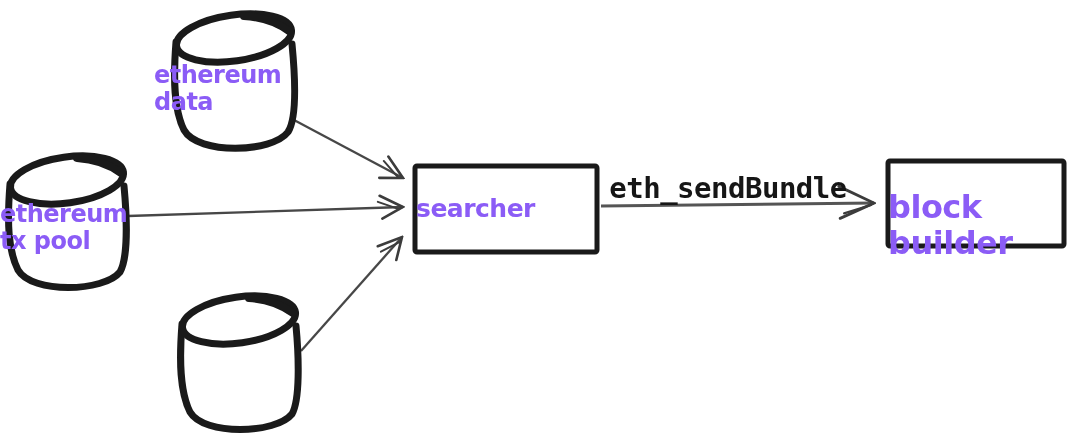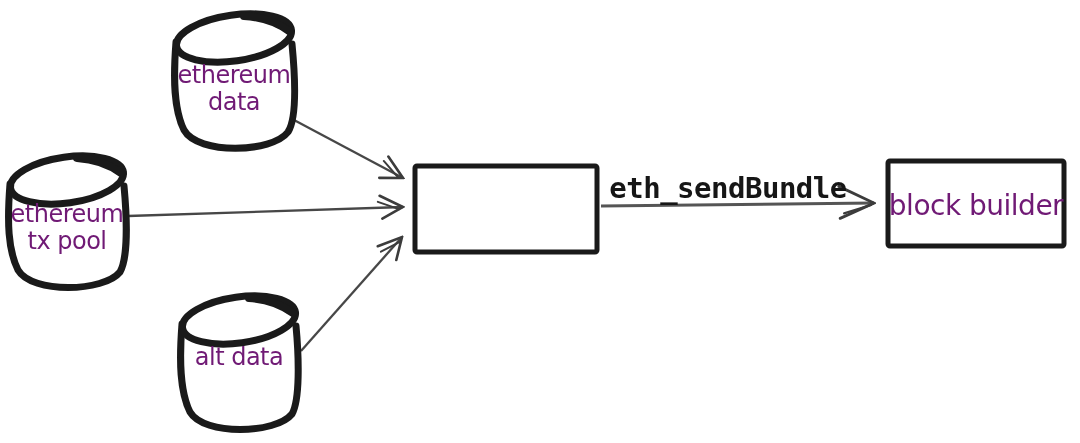--- a/index.html
+++ b/index.html
@@ -6,40 +6,41 @@
   #canvas{
     position:relative;
     width:1080px;height:443px;
     background:#ffffff;
     overflow:hidden;
     font-family:"DejaVu Sans",sans-serif;
   }
   #diagram-svg{position:absolute;left:0;top:0;}
   .node-label{
     position:absolute;
-    color:#701a75;
-    text-align:center;
+    color:#8b5cf6;
+    text-align:left;
     line-height:1.12;
     font-family:"DejaVu Sans",sans-serif;
     letter-spacing:-0.5px;
+    font-weight:bold;
   }
   .node-label span{display:block;}
   .edge-label{
     position:absolute;
     color:#161616;
     text-align:center;
     font-family:"DejaVu Sans Mono",monospace;
     font-weight:bold;
     letter-spacing:-0.5px;
   }
   .lbl-state{left:154px;top:62px;width:160px;font-size:24px;}
   .lbl-txpool{left:0px;top:201px;width:134px;font-size:24px;}
   .lbl-altdata{left:160px;top:344px;width:158px;font-size:24px;}
   .lbl-searcher{left:416px;top:195px;width:182px;font-size:25px;}
-  .lbl-blockbuilder{left:888px;top:190px;width:176px;font-size:28px;}
+  .lbl-blockbuilder{left:888px;top:190px;width:176px;font-size:32px;}
   .lbl-bundle{left:606px;top:171px;width:244px;font-size:29px;}
 </style>
 </head>
 <body>
 
 <div id="canvas">
 
   <svg id="diagram-svg" width="1080" height="443" viewBox="0 0 1080 443">
     <defs>
       <marker id="arrow-small" markerUnits="userSpaceOnUse" viewBox="-28 -15 30 30" markerWidth="30" markerHeight="30" refX="0" refY="0" orient="auto">
@@ -96,23 +97,25 @@
     <span>ethereum</span>
     <span>data</span>
   </div>
 
   <div class="node-label lbl-txpool">
     <span>ethereum</span>
     <span>tx pool</span>
   </div>
 
   <div class="node-label lbl-altdata">
-    <span>alt data</span>
   </div>
 
+  <div class="node-label lbl-searcher">
+    <span>searcher</span>
+  </div>
 
   <div class="node-label lbl-blockbuilder">
     <span>block builder</span>
   </div>
 
   <div class="edge-label lbl-bundle">eth_sendBundle</div>
 
 </div>
 
 </body></html>

